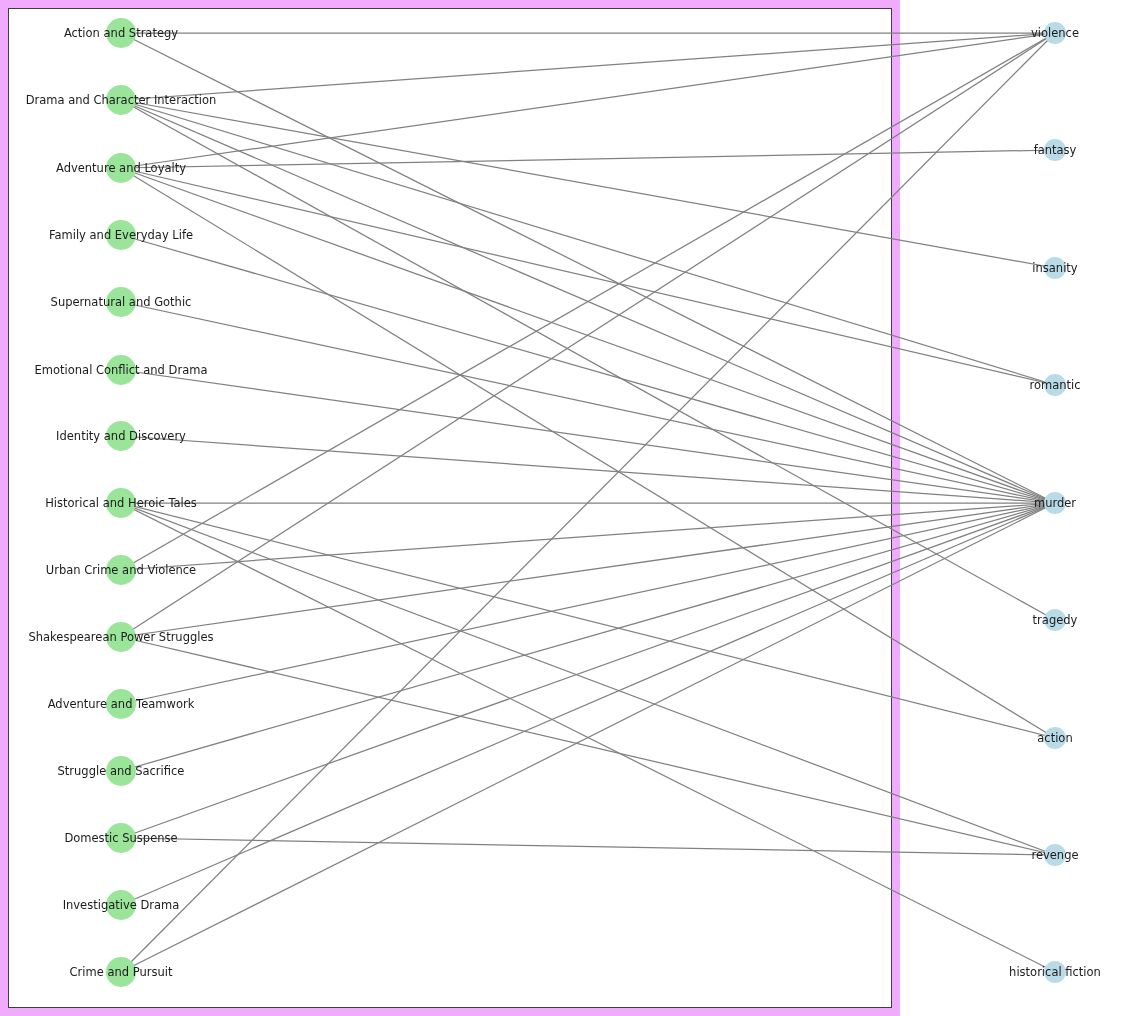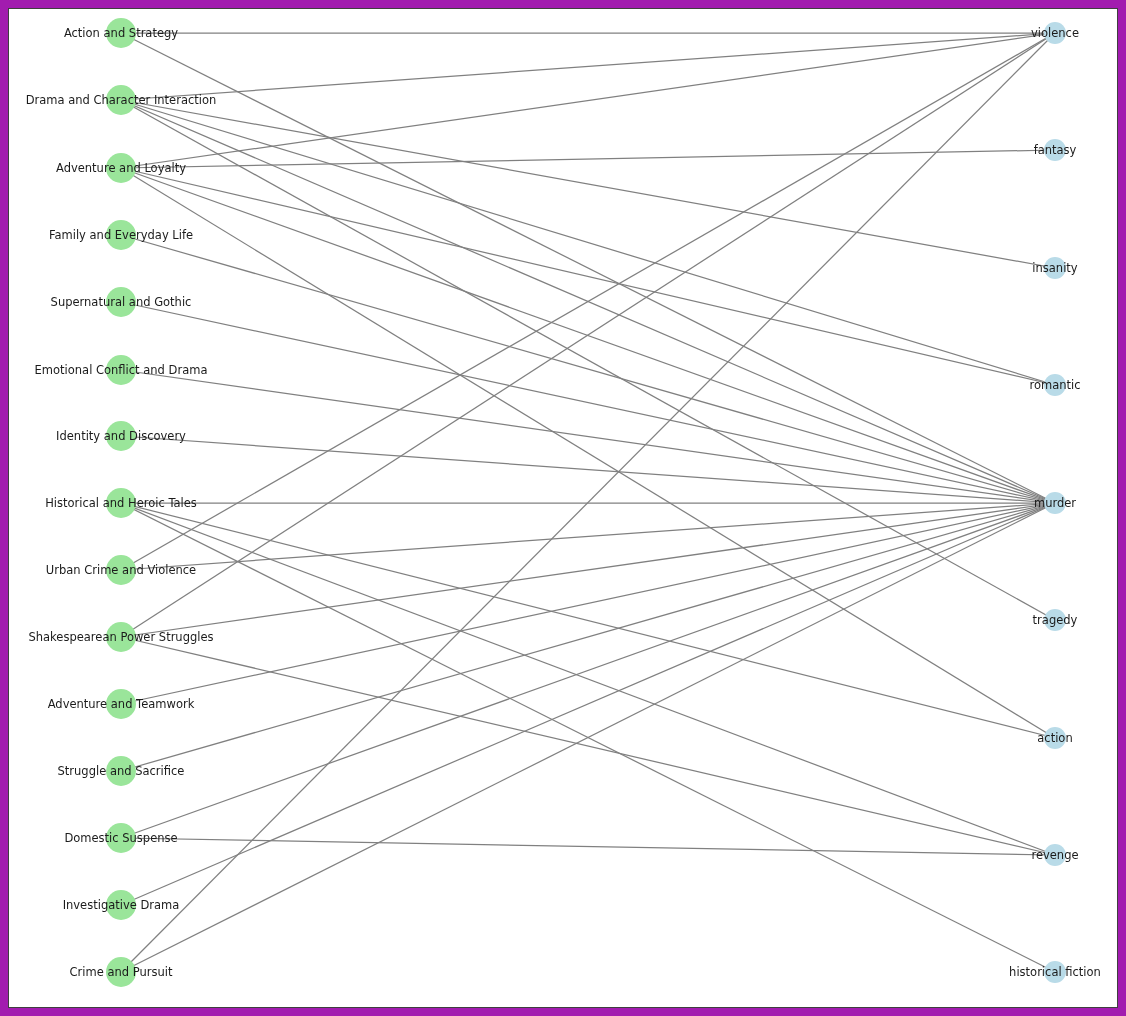--- a/index.html
+++ b/index.html
@@ -1,17 +1,17 @@
 <!DOCTYPE html>
 <html><head>
 <meta charset="utf-8">
 <style>
   html,body{margin:0;padding:0;background:#ffffff;}
   body{font-family:"DejaVu Sans","Liberation Sans",sans-serif;}
-  #stage{position:relative;width:1126px;height:1016px;background:#a21caf;box-sizing:border-box;}
+  #stage{position:relative;width:900px;height:1016px;background:#f0abfc;box-sizing:border-box;}
   #frame{position:absolute;left:8px;top:8px;right:8px;bottom:8px;border:1.6px solid #3f3f3f;box-sizing:border-box;background:#fff;}
   svg#graph{position:absolute;left:0;top:0;width:1126px;height:1016px;display:block;}
   .edge{stroke:#808080;stroke-width:1.25px;fill:none;}
   .node-left{fill:#9ae59a;stroke:none;}
   .node-right{fill:#b9dbe8;stroke:none;}
   .nlabel{font-family:"DejaVu Sans","Liberation Sans",sans-serif;font-size:11.5px;fill:#1b1b1b;dominant-baseline:middle;}
   .nlabel.left{text-anchor:middle;}
   .nlabel.right{text-anchor:middle;}
 </style>
 </head>

